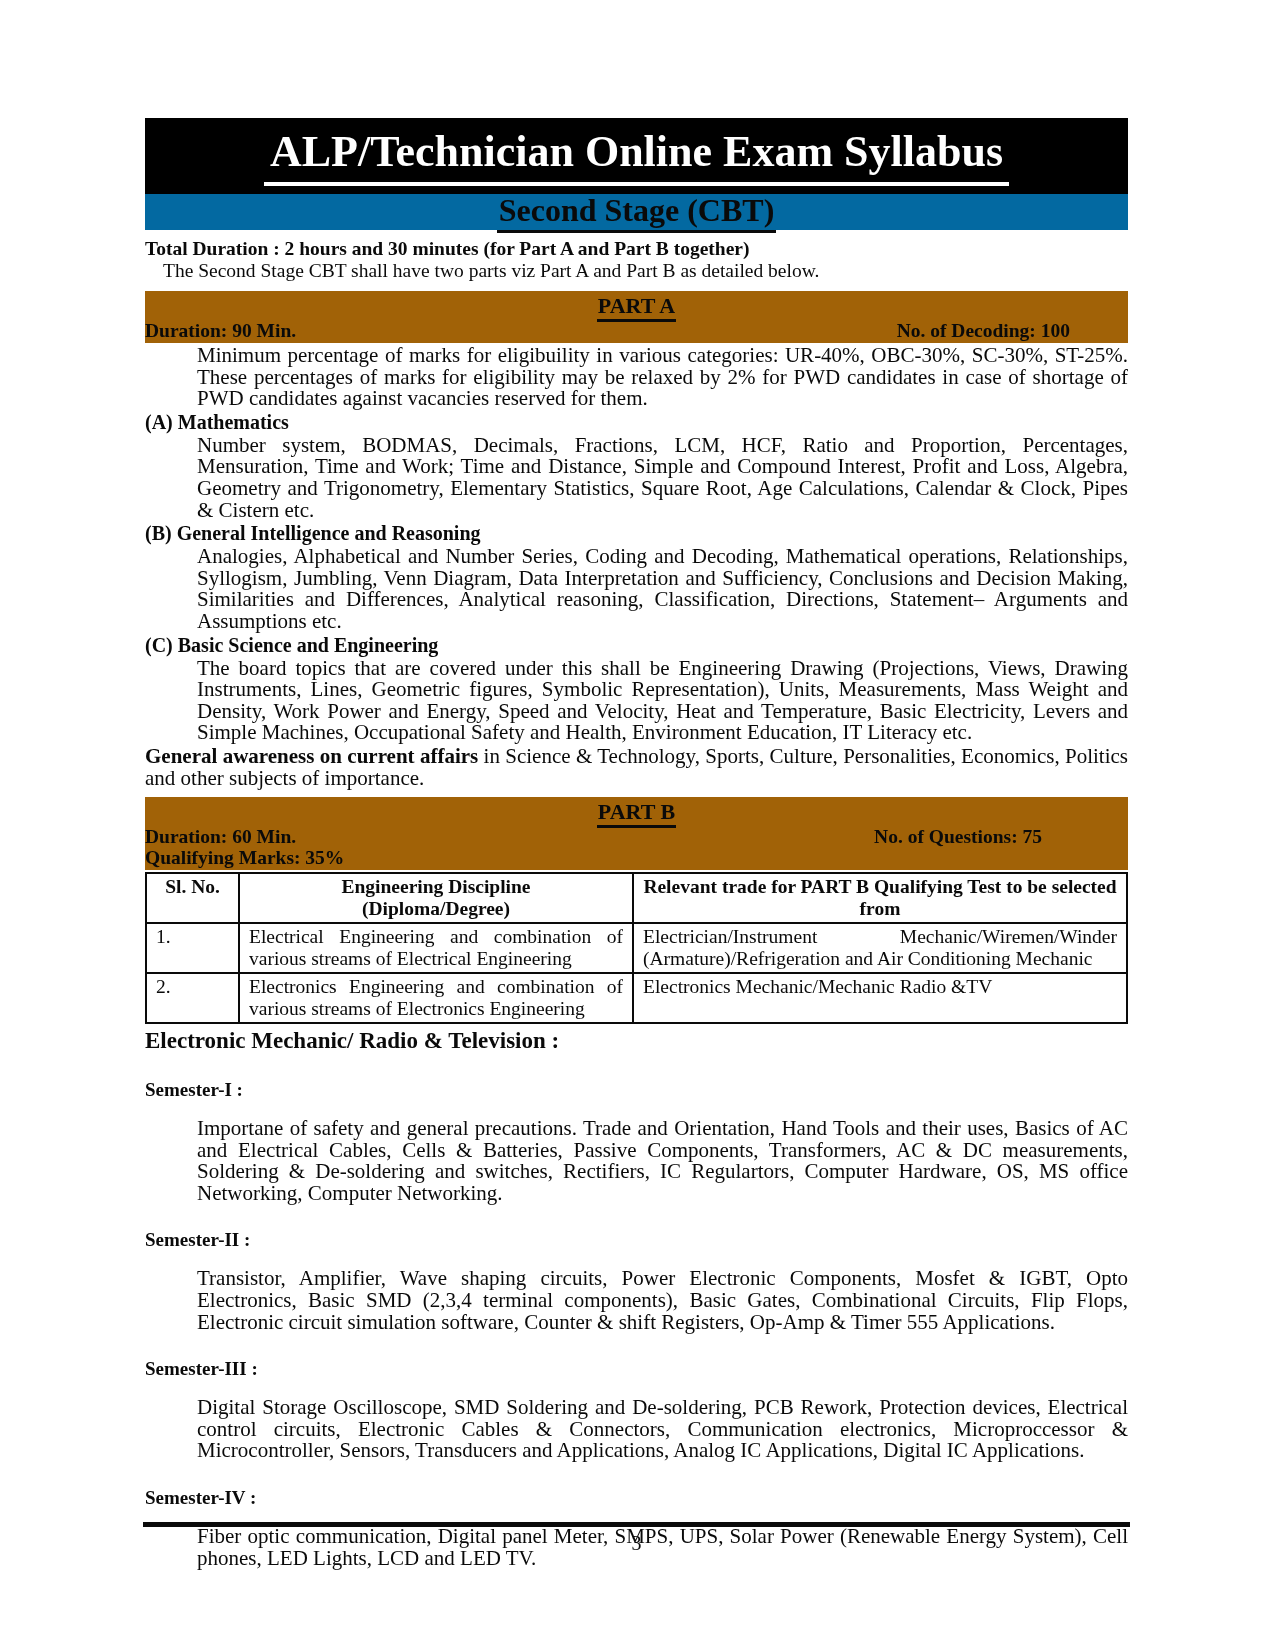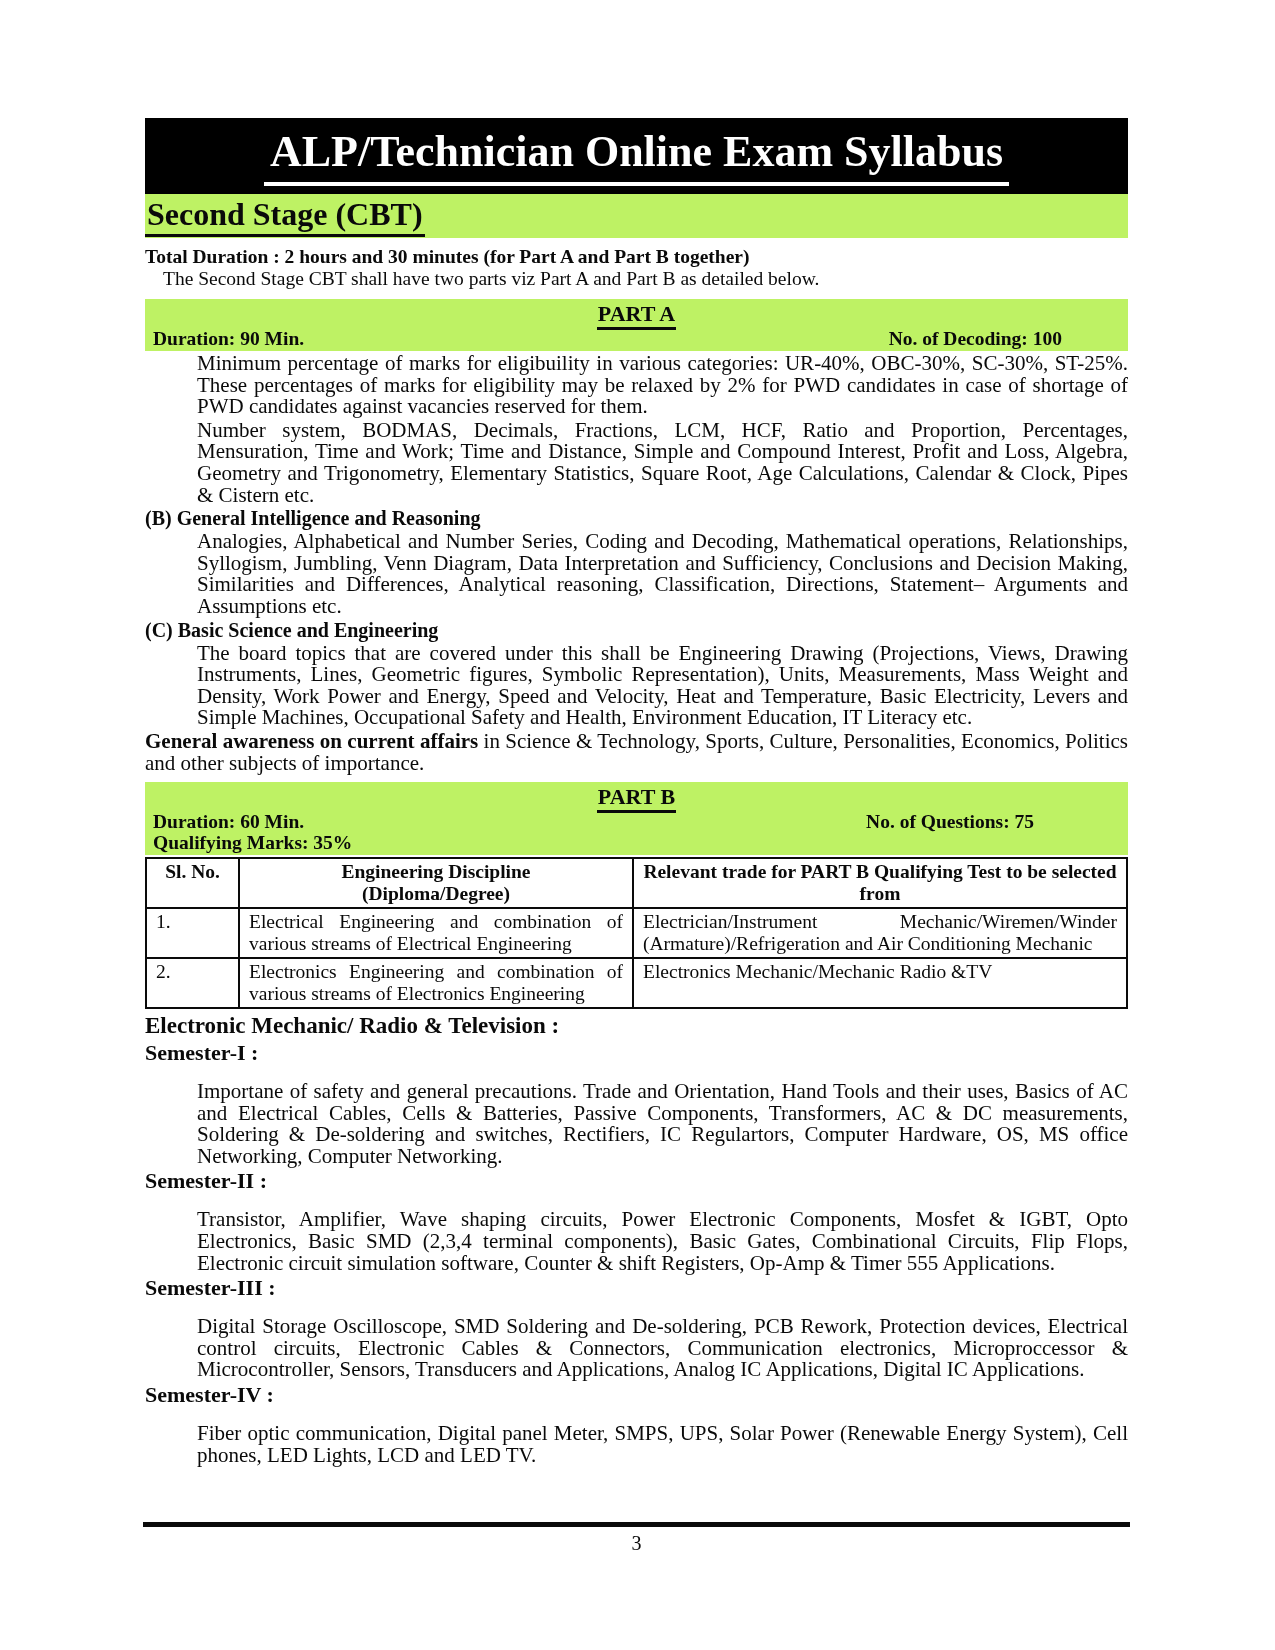--- a/index.html
+++ b/index.html
@@ -24,37 +24,38 @@
   }
   .title-text {
     color: #fff;
     font-size: 44px;
     font-weight: bold;
     border-bottom: 4px solid #fff;
     padding: 0 6px 5px 6px;
     white-space: nowrap;
   }
   .stage-banner {
-    background: #bef264;
-    height: 44px;
+    background: #0369a1;
+    height: 36px;
     display: flex;
     align-items: center;
+    justify-content: center;
   }
   .stage-text {
     font-size: 32px;
     font-weight: bold;
     border-bottom: 3px solid #0a0a0a;
     padding: 0 2px 1px 2px;
     white-space: nowrap;
   }
 
   .meta-bold { margin-top: 7px; font-size: 19.5px; line-height: 23px; font-weight: bold; }
   .meta { font-size: 19.5px; line-height: 22px; margin-left: 18px; }
 
-  .part-banner { background: #bef264; margin-top: 9px; padding: 2px 8px; }
+  .part-banner { background: #a16207; margin-top: 9px; padding: 2px 0; }
   .part-banner-b { margin-top: 8px; }
   .part-title { text-align: center; line-height: 25px; }
   .part-title-text {
     font-size: 22px;
     font-weight: bold;
     border-bottom: 3px solid #0a0a0a;
     padding: 0 1px 1px 1px;
   }
   .part-meta-row {
     display: flex;
@@ -92,21 +93,21 @@
   th.col-sl { width: 73px; }
   th.col-disc { width: 374px; }
   table.trades-table th { font-weight: bold; text-align: center; line-height: 21.5px; }
   th.col-sl { text-align: left; }
   td.cell-sl { text-align: left; }
   td.cell-just { text-align: justify; line-height: 21.5px; }
   td.cell-trade { line-height: 21.5px; }
   .spread { display: flex; justify-content: space-between; }
 
   .em-heading { margin-top: 4px; font-size: 23px; font-weight: bold; line-height: 26px; }
-  .sem-head { margin-top: 3px; font-size: 22px; font-weight: bold; line-height: 22px; }
+  .sem-head { margin-top: 25px; font-size: 19px; font-weight: bold; line-height: 22px; }
   .sem-para { margin-top: 17px; }
 
   .footer-rule {
     position: absolute;
     left: 143px;
     top: 1522px;
     width: 987px;
     height: 5px;
     background: #0a0a0a;
   }
@@ -142,20 +143,21 @@
         <span class="part-title-text">PART A</span>
       </div>
       <div class="part-meta-row part-meta-row-a">
         <span>Duration: 90 Min.</span>
         <span>No. of Decoding: 100</span>
       </div>
     </div>
 
     <p class="para">Minimum percentage of marks for eligibuility in various categories: UR-40%, OBC-30%, SC-30%, ST-25%. These percentages of marks for eligibility may be relaxed by 2% for PWD candidates in case of shortage of PWD candidates against vacancies reserved for them.</p>
 
+    <div class="section-head">(A) Mathematics</div>
     <p class="para">Number system, BODMAS, Decimals, Fractions, LCM, HCF, Ratio and Proportion, Percentages, Mensuration, Time and Work; Time and Distance, Simple and Compound Interest, Profit and Loss, Algebra, Geometry and Trigonometry, Elementary Statistics, Square Root, Age Calculations, Calendar &amp; Clock, Pipes &amp; Cistern etc.</p>
 
     <div class="section-head">(B) General Intelligence and Reasoning</div>
     <p class="para">Analogies, Alphabetical and Number Series, Coding and Decoding, Mathematical operations, Relationships, Syllogism, Jumbling, Venn Diagram, Data Interpretation and Sufficiency, Conclusions and Decision Making, Similarities and Differences, Analytical reasoning, Classification, Directions, Statement– Arguments and Assumptions etc.</p>
 
     <div class="section-head">(C) Basic Science and Engineering</div>
     <p class="para">The board topics that are covered under this shall be Engineering Drawing (Projections, Views, Drawing Instruments, Lines, Geometric figures, Symbolic Representation), Units, Measurements, Mass Weight and Density, Work Power and Energy, Speed and Velocity, Heat and Temperature, Basic Electricity, Levers and Simple Machines, Occupational Safety and Health, Environment Education, IT Literacy etc.</p>
 
     <p class="para flush"><b>General awareness on current affairs</b><span> in Science &amp; Technology, Sports, Culture, Personalities, Economics, Politics and other subjects of importance.</span></p>
 

